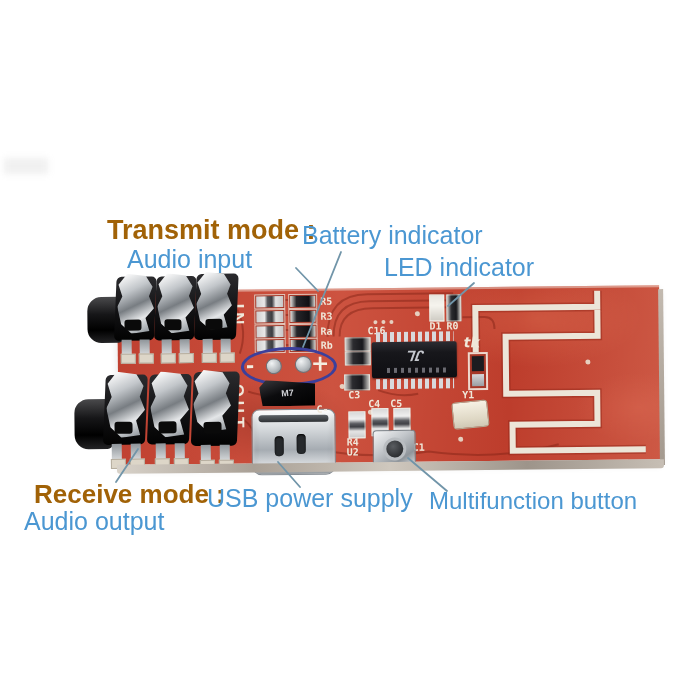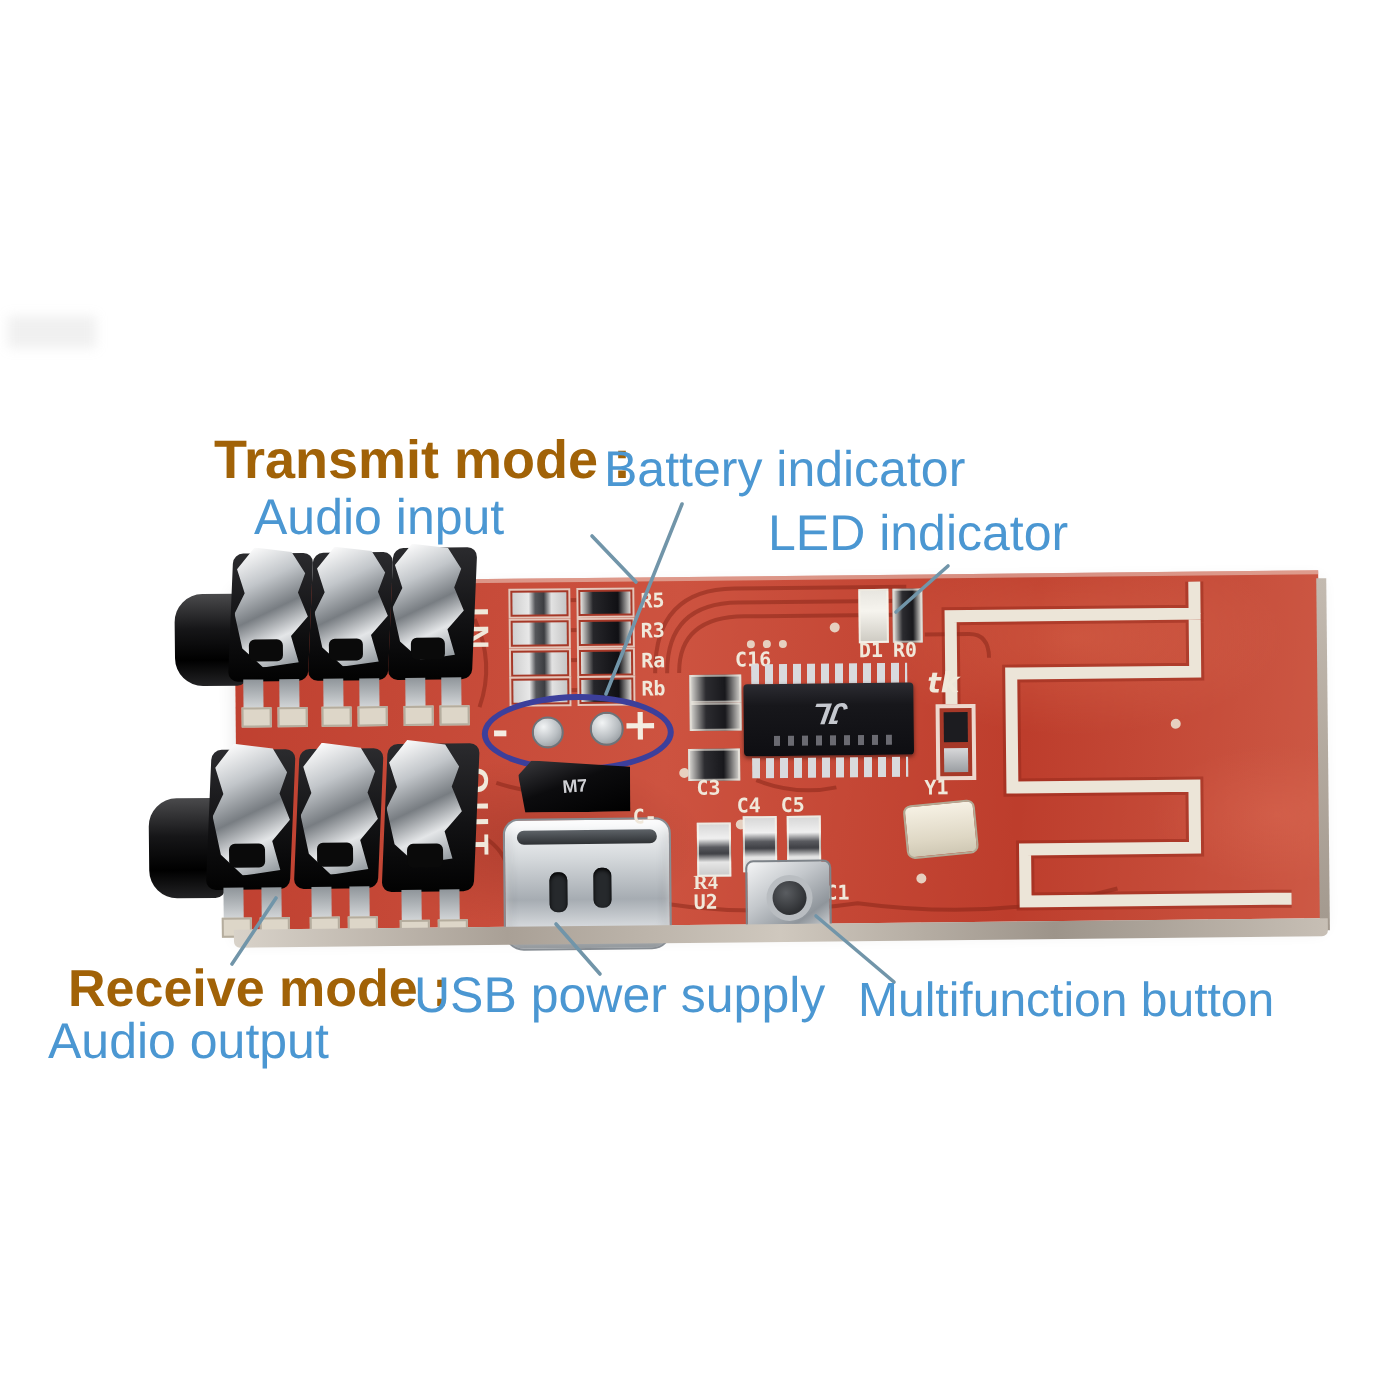--- a/index.html
+++ b/index.html
@@ -196,21 +196,21 @@
     <div class="silk" style="left:346px;top:46px;font-size:14px;font-style:italic;font-family:'DejaVu Sans',sans-serif;">tk</div>
     <div class="feedpart" style="left:350px;top:63px;width:16px;height:34px;"></div>
 
     <div class="silk" style="left:250px;top:109px;">C4</div>
     <div class="silk" style="left:272px;top:109px;">C5</div>
     <div class="silk" style="left:294px;top:109px;margin-top:44px;">C1</div>
     <div class="silk" style="left:198px;top:114px;">C-</div>
     <div class="comp res-vert" style="left:230px;top:121px;width:15px;height:25px;"></div>
     <div class="comp res-vert" style="left:253px;top:118px;width:15px;height:26px;"></div>
     <div class="comp res-vert" style="left:275px;top:118px;width:15px;height:26px;"></div>
-    <div class="silk" style="left:228px;top:147px;font-family:Liberation Serif, serif;">R4</div>
+    <div class="silk" style="left:228px;top:147px;">R4</div>
     <div class="silk" style="left:228px;top:157px;">U2</div>
 
     <div class="silk" style="left:344px;top:101px;">Y1</div>
     <div class="crystal" style="left:334px;top:112px;width:34px;height:25px;"></div>
 
     <div class="btn" style="left:254px;top:140px;width:41px;height:35px;"></div>
 
     <div class="jack-row" style="left:-30px;top:-18px;width:150px;height:96px;">
       <div class="barrel" style="left:0;top:22px;width:36px;height:46px;"></div>
       <div class="jack-unit" style="left:28px;top:2px;width:40px;height:64px;">

